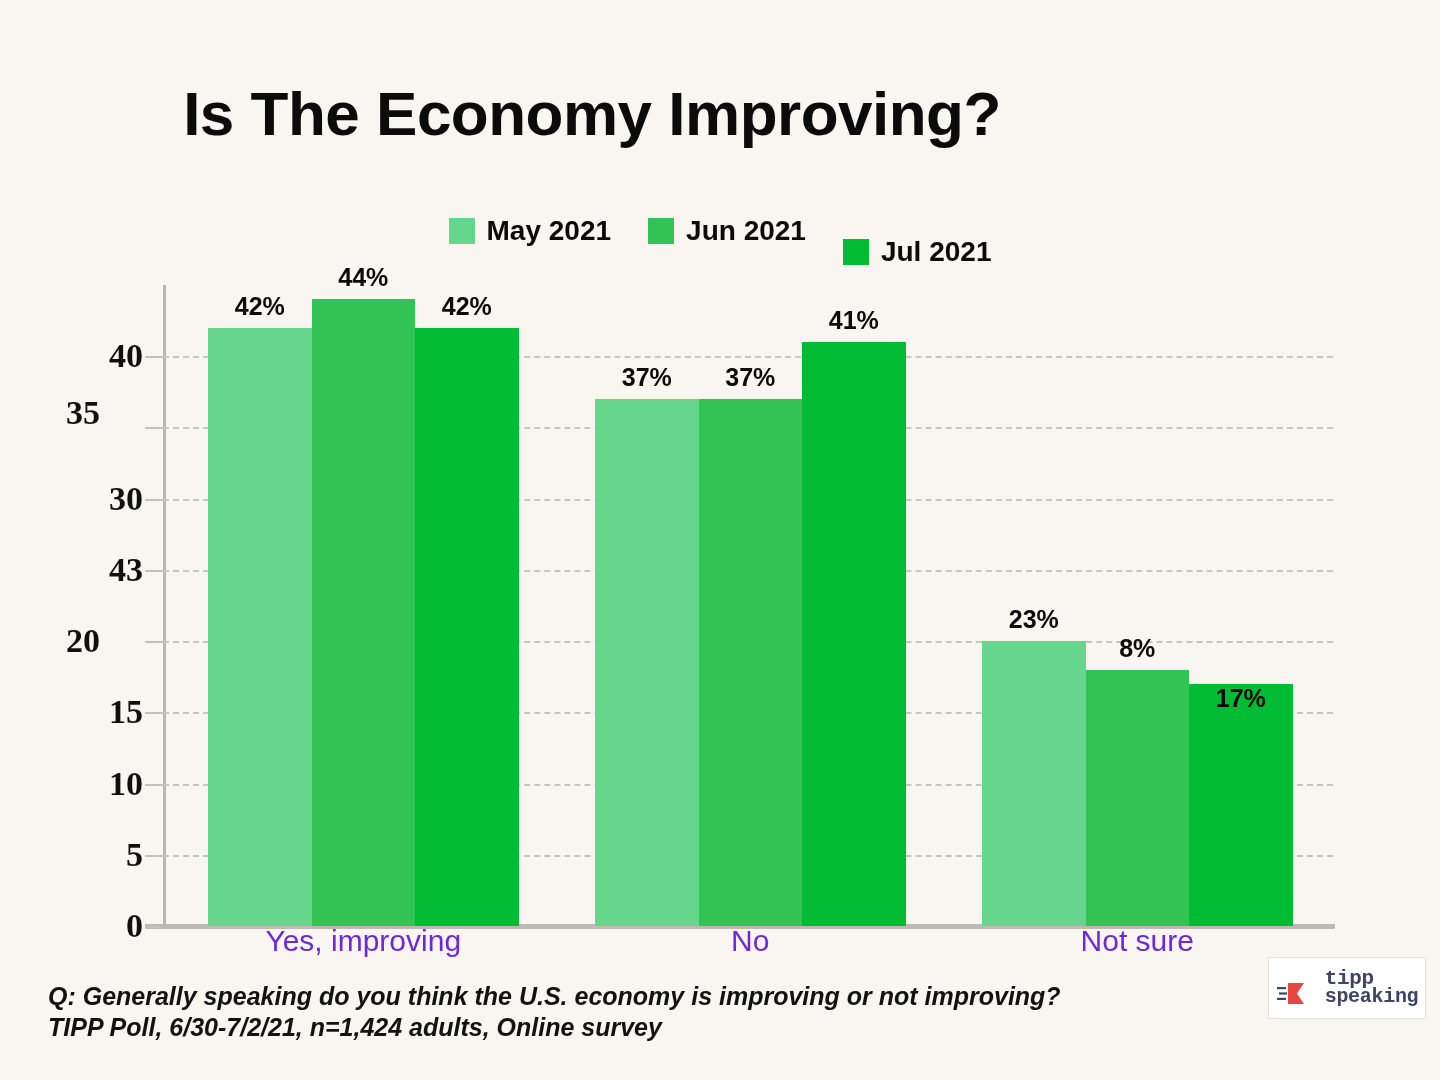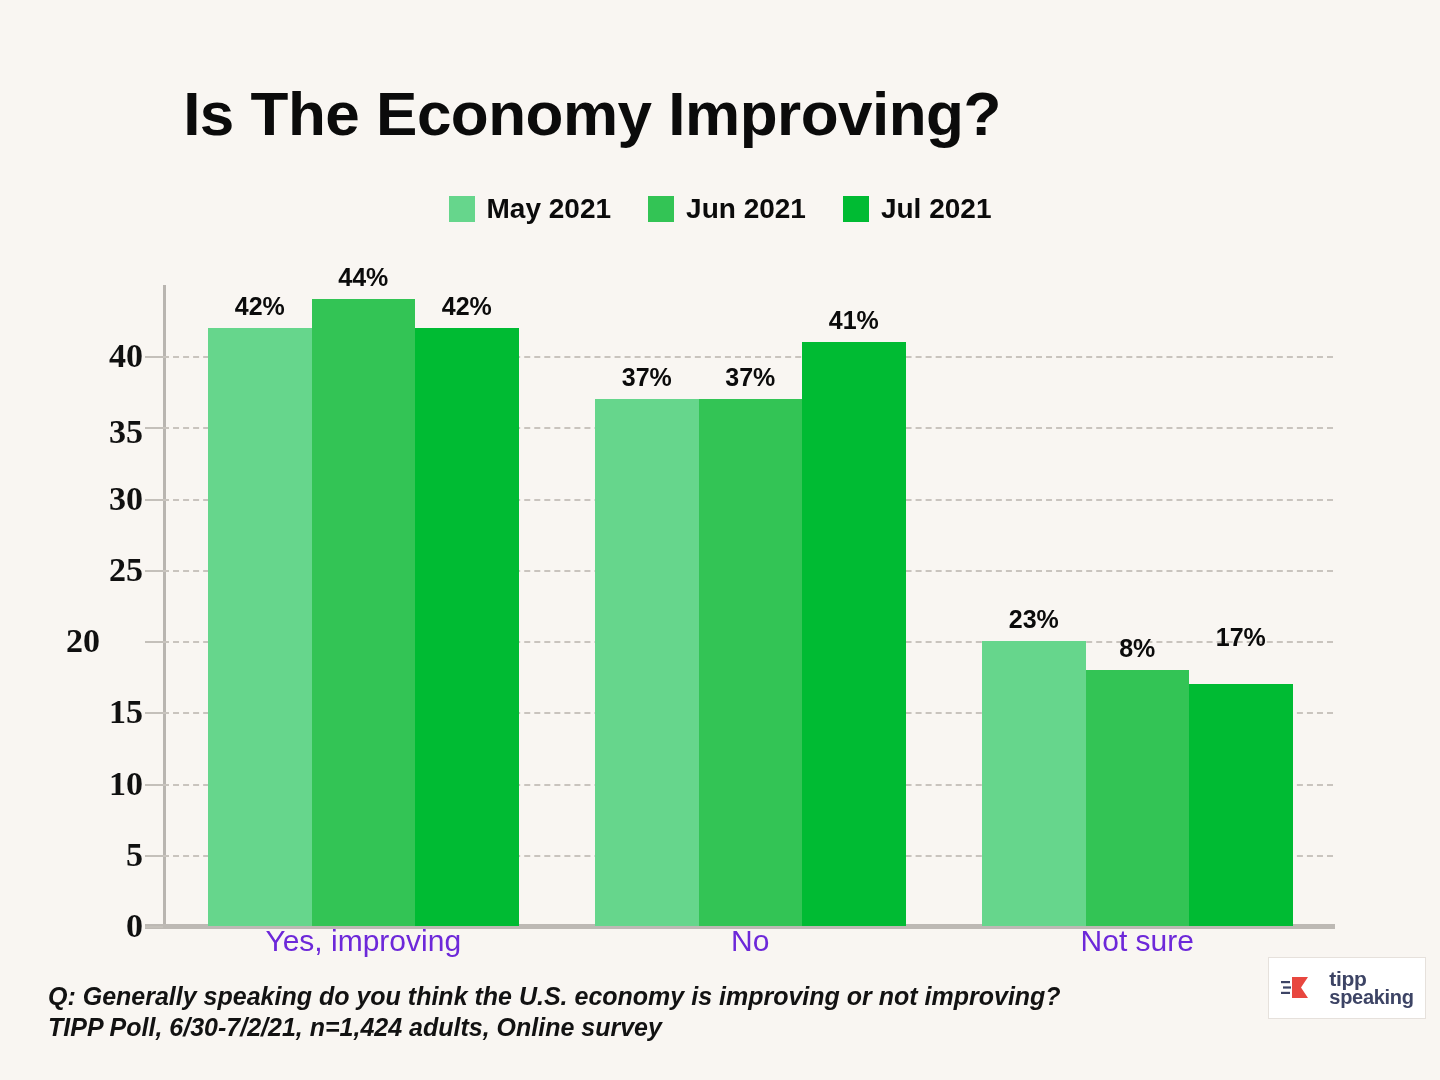--- a/index.html
+++ b/index.html
@@ -40,21 +40,21 @@
     display: flex;
     justify-content: center;
     align-items: center;
     gap: 11px;
   }
   .legend-item {
     display: flex;
     align-items: center;
     margin-right: 26px;
   }
-  .legend-item:last-child { margin-right: 0; }
+  .legend-item:last-child { margin-right: 0; margin-top: 43px; }
   .legend-swatch {
     width: 26px;
     height: 26px;
     margin-right: 12px;
     flex: 0 0 auto;
   }
   .legend-label {
     font-size: 28px;
     font-weight: bold;
     color: #0b0b0b;
@@ -171,22 +171,23 @@
     width: 158px;
     height: 62px;
     background: #ffffff;
     border: 1px solid #e6e1dc;
     display: flex;
     align-items: center;
     justify-content: center;
   }
   #logo-inner {
     display: flex;
-    align-items: center;
+    align-items: flex-end;
     gap: 19px;
+    font-family: Liberation Mono, monospace;
   }
   #logo-mark {
     width: 30px;
     height: 26px;
     flex: 0 0 auto;
   }
   #logo-words {
     display: flex;
     flex-direction: column;
     line-height: 0.93;
@@ -266,31 +267,31 @@
 <div class="ytick-label" style="top: 926px;">0</div>
 <div class="ytick-mark" style="top: 854.778px;"></div>
 <div class="ytick-label" style="top: 854.778px;">5</div>
 <div class="ytick-mark" style="top: 783.556px;"></div>
 <div class="ytick-label" style="top: 783.556px;">10</div>
 <div class="ytick-mark" style="top: 712.333px;"></div>
 <div class="ytick-label" style="top: 712.333px;">15</div>
 <div class="ytick-mark" style="top: 641.111px;"></div>
 <div class="ytick-label" style="top: 641.111px; text-align: center;">20</div>
 <div class="ytick-mark" style="top: 569.889px;"></div>
-<div class="ytick-label" style="top: 569.889px;">25</div>
+<div class="ytick-label" style="top: 569.889px;">43</div>
 <div class="ytick-mark" style="top: 498.667px;"></div>
 <div class="ytick-label" style="top: 498.667px;">30</div>
 <div class="ytick-mark" style="top: 427.444px;"></div>
-<div class="ytick-label" style="top: 432px;">35</div>
+<div class="ytick-label" style="top: 413px; text-align: center;">35</div>
 <div class="ytick-mark" style="top: 356.222px;"></div>
 <div class="ytick-label" style="top: 356.222px;">40</div>
 <div class="bar-label" style="left: 259.75px; top: 291.733px;">42%</div>
 <div class="bar-label" style="left: 363.25px; top: 263.244px;">44%</div>
 <div class="bar-label" style="left: 466.75px; top: 291.733px;">42%</div>
 <div class="cat-label" style="left: 363.25px;">Yes, improving</div>
 <div class="bar-label" style="left: 646.75px; top: 362.956px;">37%</div>
 <div class="bar-label" style="left: 750.25px; top: 362.956px;">37%</div>
 <div class="bar-label" style="left: 853.75px; top: 305.978px;">41%</div>
 <div class="cat-label" style="left: 750.25px; text-align: right;">No</div>
 <div class="bar-label" style="left: 1033.75px; top: 605.111px;">23%</div>
 <div class="bar-label" style="left: 1137.25px; top: 633.6px;">8%</div>
-<div class="bar-label" style="left: 1240.75px; top: 623px;">17%</div>
+<div class="bar-label" style="left: 1240.75px; top: 684px;">17%</div>
 <div class="cat-label" style="left: 1137.25px;">Not sure</div>
 
 </body></html>

